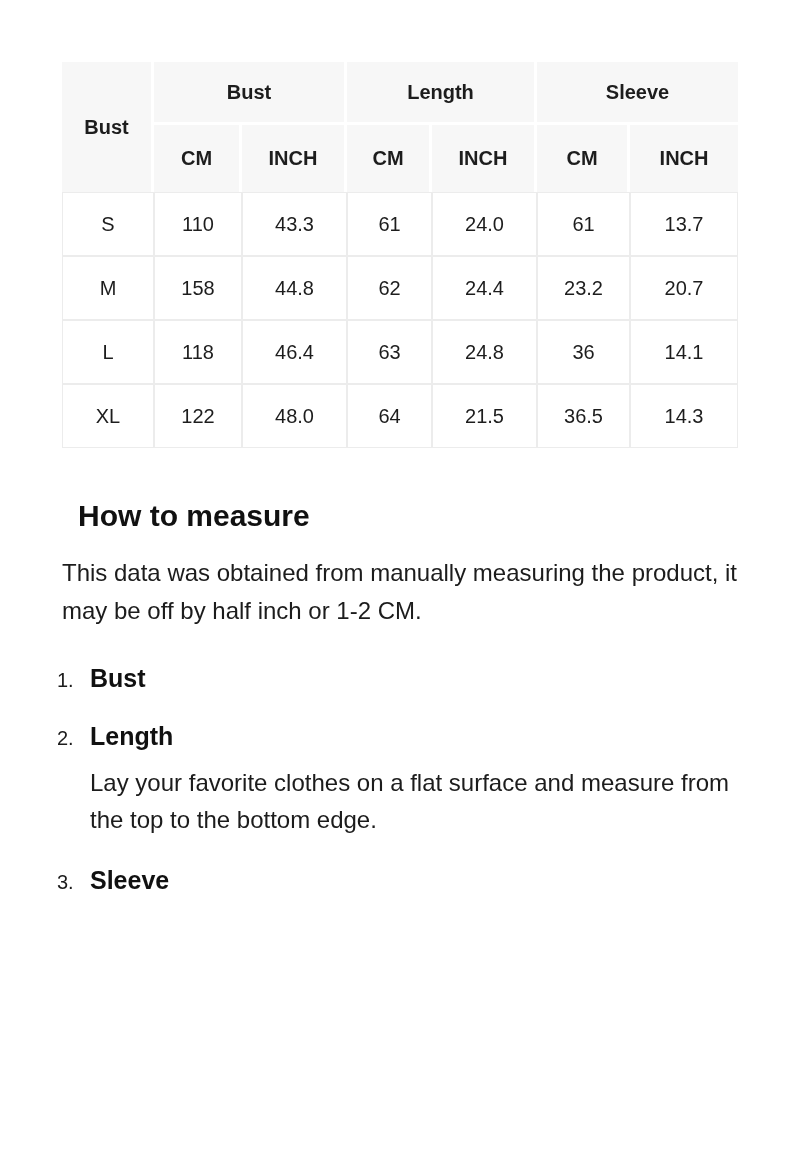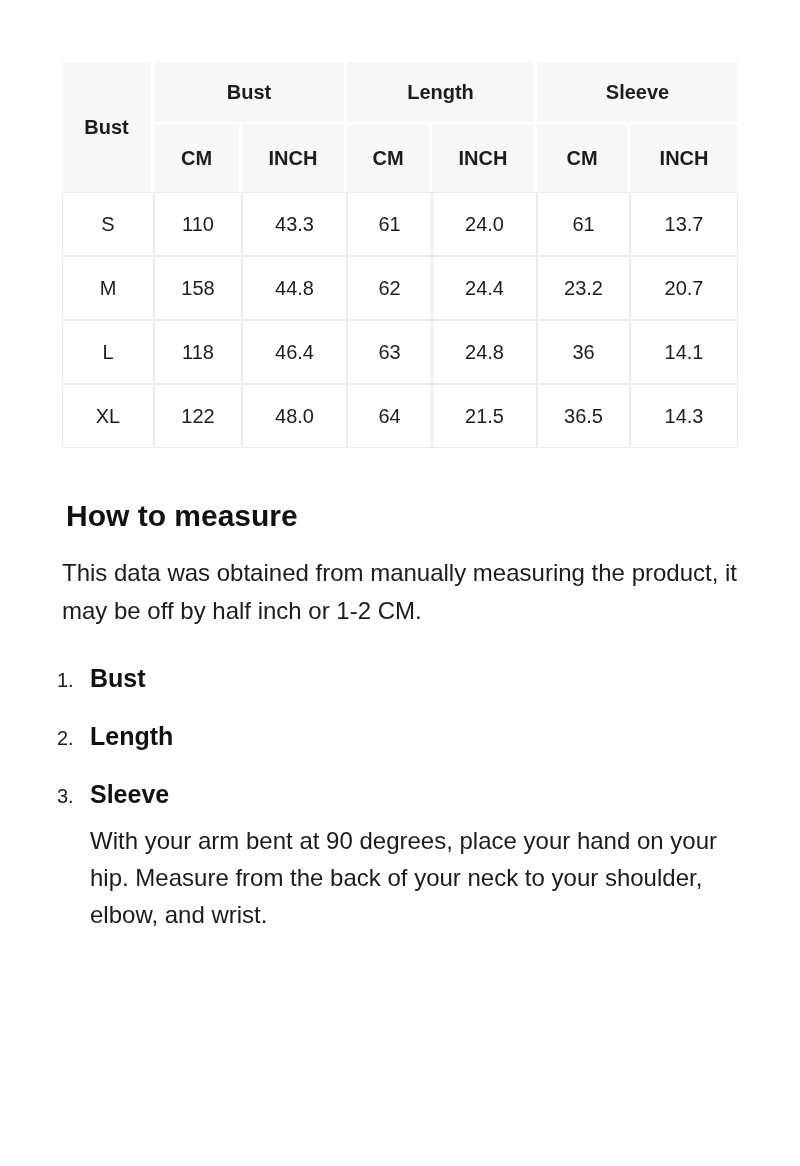--- a/index.html
+++ b/index.html
@@ -43,21 +43,21 @@
     border: 1px solid #ececec;
     font-weight: 400;
   }
 
   
   .section-heading {
     font-size: 30px;
     line-height: 36px;
     font-weight: 700;
     color: #111111;
-    margin: 50px 0 20px 4px;
+    margin: 50px 0 20px 16px;
   }
   .intro {
     font-size: 24px;
     line-height: 38px;
     margin: 16px 0 32px 0;
     max-width: 680px;
   }
   .measure-list { margin: 0; padding: 0; }
   .measure-item { margin: 0 0 26px 0; }
   .item-head {
@@ -167,26 +167,26 @@
             <span class="item-num">1.</span>
             <span class="item-title">Bust</span>
           </div>
         </div>
 
         <div class="measure-item">
           <div class="item-head">
             <span class="item-num">2.</span>
             <span class="item-title">Length</span>
           </div>
+          <p class="item-desc">Lay your favorite clothes on a flat surface and measure from the top to the bottom edge.</p>
         </div>
 
         <div class="measure-item">
           <div class="item-head">
             <span class="item-num">3.</span>
             <span class="item-title">Sleeve</span>
           </div>
-          <p class="item-desc">With your arm bent at 90 degrees, place your hand on your hip. Measure from the back of your neck to your shoulder, elbow, and wrist.</p>
         </div>
       </div>
     </section>
 
   </div>
 </div>
 
 </body></html>

